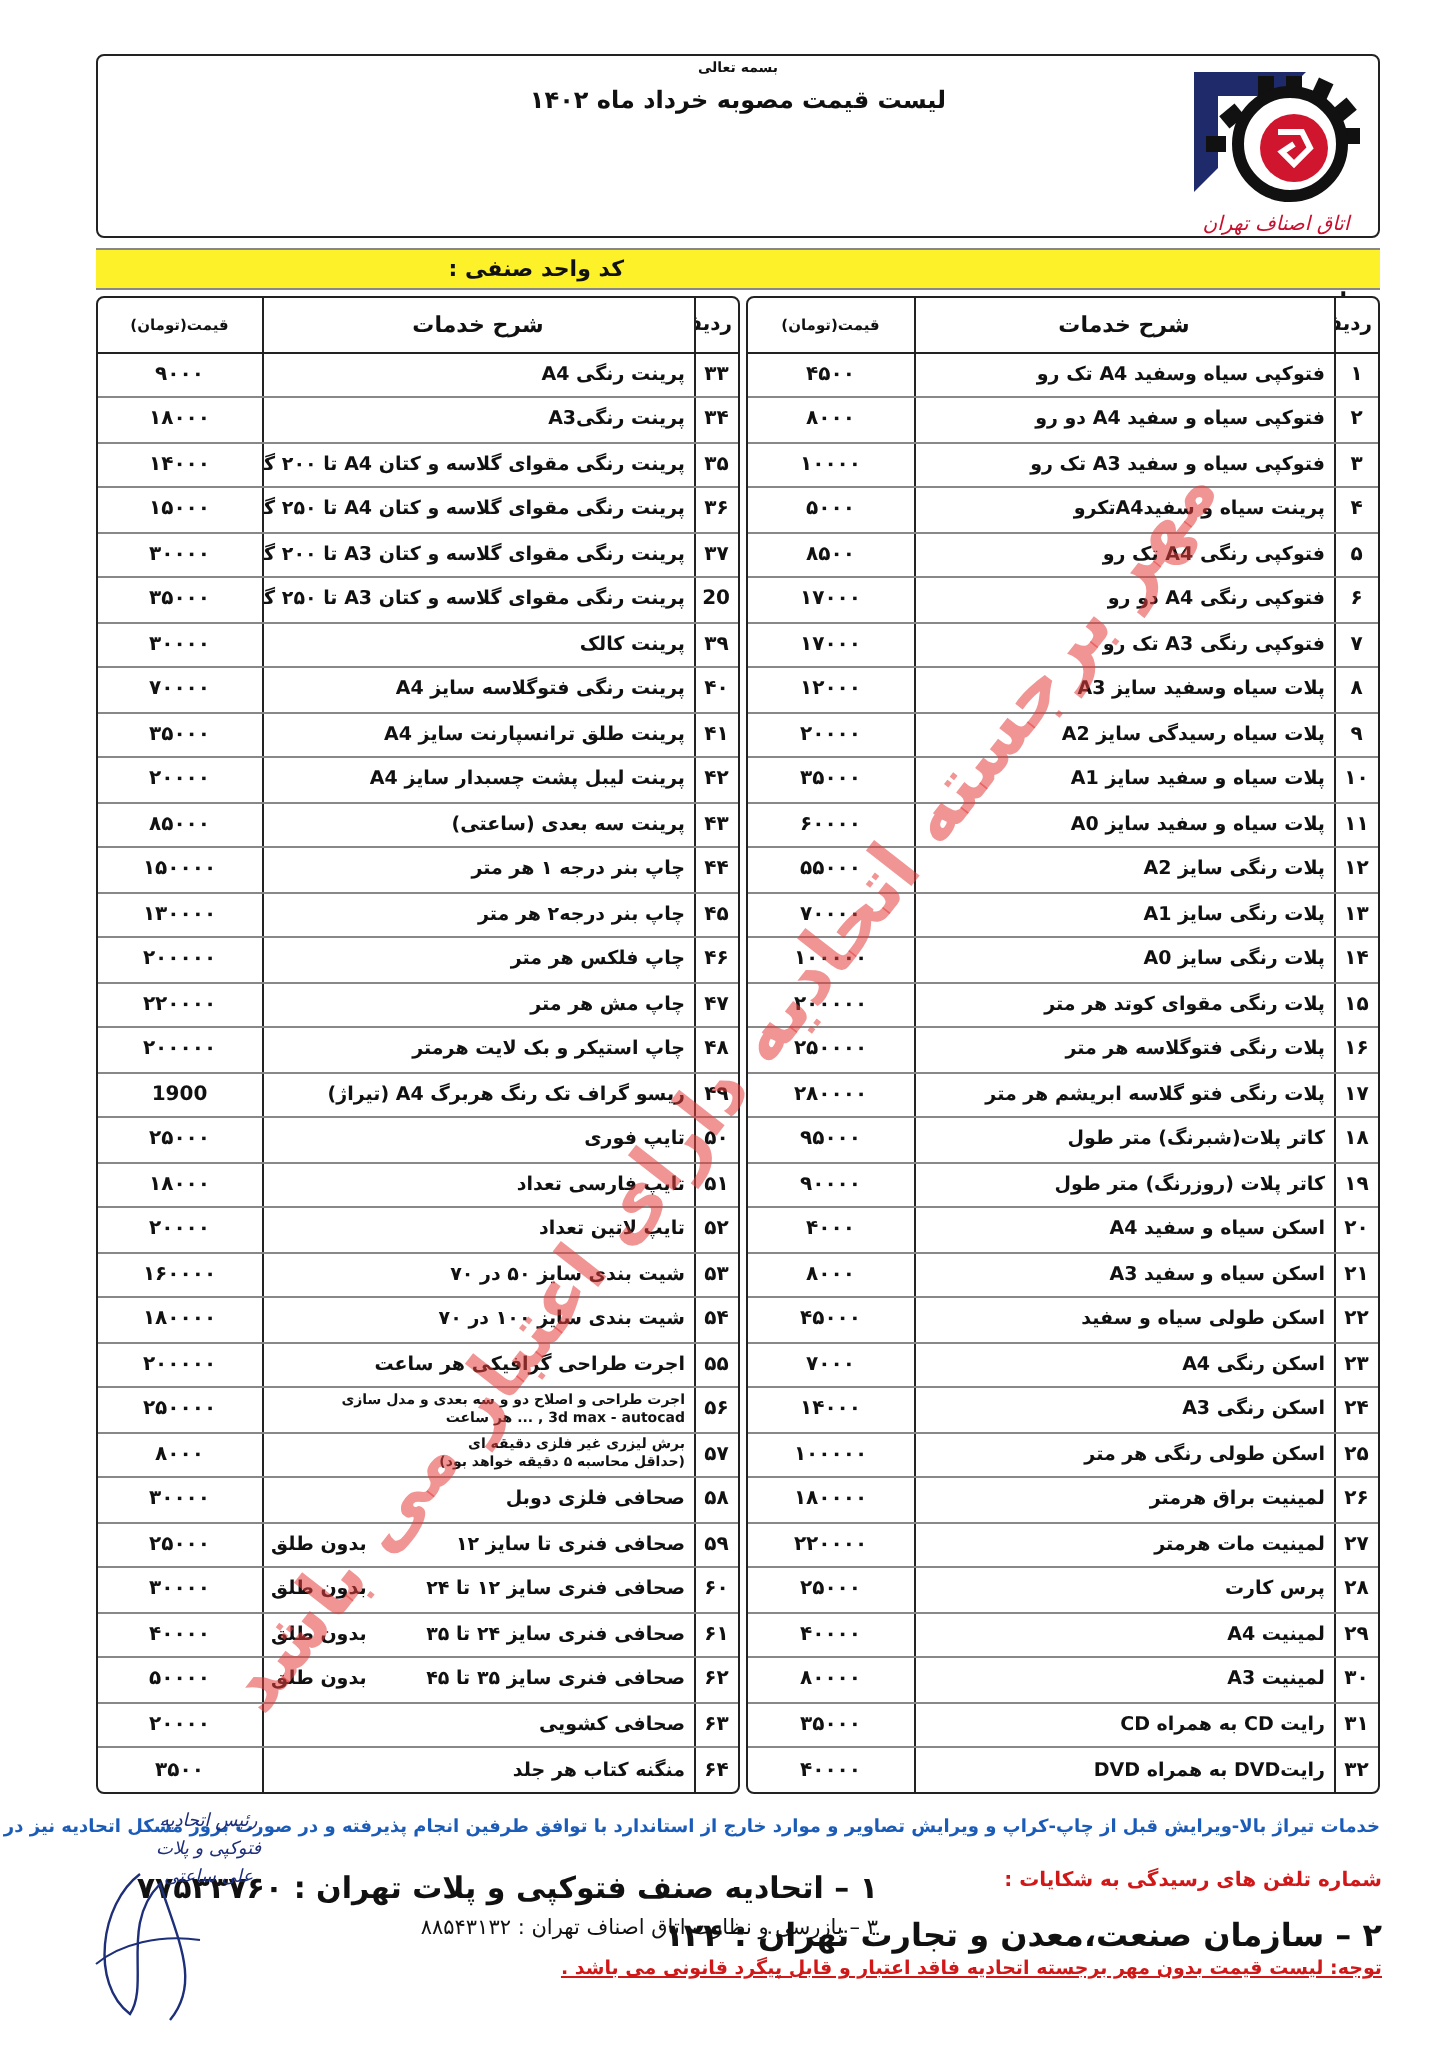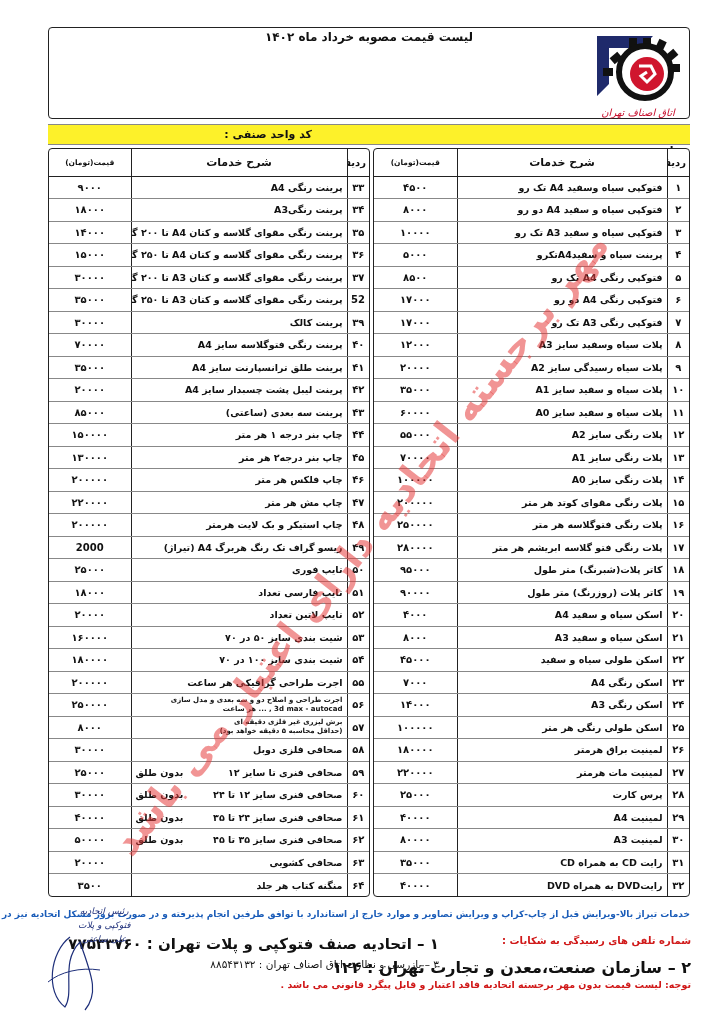--- a/index.html
+++ b/index.html
@@ -60,21 +60,21 @@
   }
 
   .footer-note {
     position: absolute; left: 40px; top: 909px; width: 650px;
     font-size: 9px; color: #1a5cb8; font-weight: bold; text-align: center; white-space: nowrap;
   }
   .complaint-title { position: absolute; right: 33px; top: 935px; font-size: 10px; font-weight: bold; color: #d01818; }
   .phone1 { position: absolute; right: 285px; top: 935px; font-size: 15px; font-weight: bold; }
   .phone2 { position: absolute; right: 33px; top: 958px; font-size: 16px; font-weight: bold; }
   .phone3 { position: absolute; right: 285px; top: 958px; font-size: 10.5px; font-weight: normal; }
-  .warn { position: absolute; right: 33px; top: 979px; width: 500px; font-size: 9.5px; font-weight: bold; color: #d01818; }
+  .warn { position: absolute; right: 33px; top: 979px; width: 500px; font-size: 9.5px; font-weight: bold; color: #d01818; text-decoration: underline; }
 
   .signature { position: absolute; left: 40px; top: 932px; width: 100px; height: 80px; }
   .sig-text { position: absolute; left: 78px; top: 904px; font-size: 9px; color: #1e2f7a; text-align: center; line-height: 14px; font-style: italic; }
 </style>
 </head>
 <body>
 
 <div class="header-box">
   <svg class="logo" viewBox="0 0 90 84">
     <path d="M4 4 H60 L48 16 H16 V52 L4 64 Z" fill="#1f2a6b"></path>
@@ -87,20 +87,21 @@
       <rect x="18" y="22" width="10" height="8" transform="rotate(-40 23 26)"></rect>
       <rect x="10" y="36" width="10" height="8"></rect>
     </g>
     <circle cx="52" cy="40" r="26" fill="none" stroke="#111" stroke-width="6"></circle>
     <circle cx="54" cy="42" r="17" fill="#d0162e"></circle>
     <path d="M46 34 L58 34 L62 42 L54 50 L48 44 L54 40" fill="none" stroke="#fff" stroke-width="3"></path>
   </svg>
   <div class="logo-caption">اتاق اصناف تهران</div>
 
   <div class="head-lines">
+    <div class="l0">بسمه تعالی</div>
     <div class="l3">لیست قیمت مصوبه خرداد ماه ۱۴۰۲</div>
   </div>
 </div>
 
 <div class="yellow-bar">
   <span class="owner">نام متصدی :</span>
   <span class="unit">کد واحد صنفی :</span>
 </div>
 
 <div class="tbl tbl-right">
@@ -316,21 +317,21 @@
           <td class="c-idx">۳۶</td>
           <td class="c-desc">پرینت رنگی مقوای گلاسه و کتان A4 تا ۲۵۰ گرم</td>
           <td class="c-price">۱۵۰۰۰</td>
         </tr>
         <tr>
           <td class="c-idx">۳۷</td>
           <td class="c-desc">پرینت رنگی مقوای گلاسه و کتان A3 تا ۲۰۰ گرم</td>
           <td class="c-price">۳۰۰۰۰</td>
         </tr>
         <tr>
-          <td class="c-idx">52</td>
+          <td class="c-idx">20</td>
           <td class="c-desc">پرینت رنگی مقوای گلاسه و کتان A3 تا ۲۵۰ گرم</td>
           <td class="c-price">۳۵۰۰۰</td>
         </tr>
         <tr>
           <td class="c-idx">۳۹</td>
           <td class="c-desc">پرینت کالک</td>
           <td class="c-price">۳۰۰۰۰</td>
         </tr>
         <tr>
           <td class="c-idx">۴۰</td>
@@ -373,21 +374,21 @@
           <td class="c-price">۲۲۰۰۰۰</td>
         </tr>
         <tr>
           <td class="c-idx">۴۸</td>
           <td class="c-desc">چاپ استیکر و بک لایت هرمتر</td>
           <td class="c-price">۲۰۰۰۰۰</td>
         </tr>
         <tr>
           <td class="c-idx">۴۹</td>
           <td class="c-desc">ریسو گراف تک رنگ هربرگ A4 (تیراژ)</td>
-          <td class="c-price">2000</td>
+          <td class="c-price">1900</td>
         </tr>
         <tr>
           <td class="c-idx">۵۰</td>
           <td class="c-desc">تایپ فوری</td>
           <td class="c-price">۲۵۰۰۰</td>
         </tr>
         <tr>
           <td class="c-idx">۵۱</td>
           <td class="c-desc">تایپ فارسی تعداد</td>
           <td class="c-price">۱۸۰۰۰</td>

